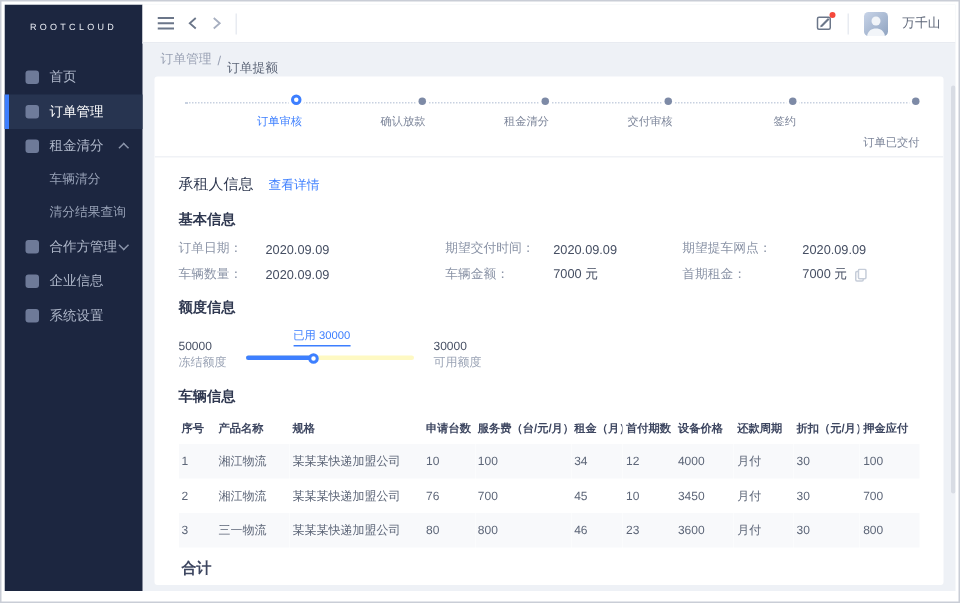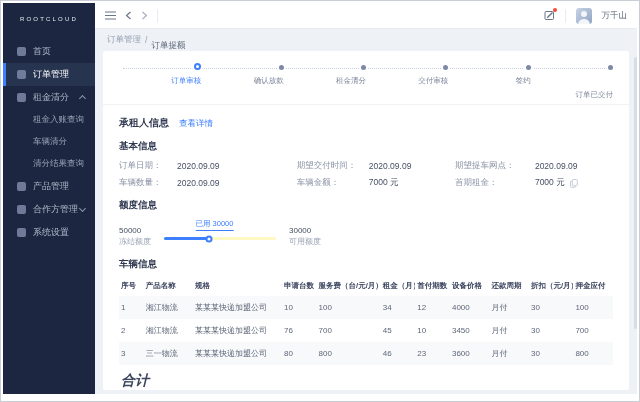--- a/index.html
+++ b/index.html
@@ -62,21 +62,21 @@
   .step:last-child { align-items:flex-end;gap:20px; }
   .step-dot { width:5px; height:5px; border-radius:50%; background:#7d8aa6;
               box-shadow:0 0 0 2px #fff; margin-top:1px; }
   .step.active .step-dot { width:7px; height:7px; background:#fff;
               border:2px solid var(--accent,#3d7fff); margin-top:-1px; }
   .step-label { font-size:7.5px; color:#7b8499; white-space:nowrap; }
   .step.active .step-label { color:var(--accent,#3d7fff); }
 
   
   .sec-lessee { margin-top:11px; display:flex; align-items:baseline; gap:10px; }
-  .sec-title { font-size:10px; font-weight:bold; color:#2f3850; }
+  .sec-title { font-size:10px; font-weight:normal; color:#2f3850; }
   .link { font-size:8.5px; color:var(--accent,#3d7fff); cursor:pointer; }
   .sub-title { font-size:9.5px; font-weight:bold; color:#2f3850; margin-top:10px; }
 
   .fields { display:grid; grid-template-columns:36% 32% 32%; row-gap:5px; margin-top:7px; }
   .field { display:flex; font-size:8.5px; align-items:center; }
   .f-label { color:#8a93a6; flex:none; }
   .fields .field:nth-child(3n+1) .f-label { width:58px; }
   .fields .field:nth-child(3n+2) .f-label { width:72px; }
   .fields .field:nth-child(3n)   .f-label { width:80px; }
   .f-value { color:#464f63; }
@@ -97,22 +97,22 @@
   .slider-tip { position:absolute; left:40%; bottom:9px; transform:translateX(-35%);
                 font-size:7.5px; color:var(--accent,#3d7fff); white-space:nowrap;
                 border-bottom:1px solid var(--accent,#3d7fff); padding-bottom:1px; }
 
   
   table { width:100%; border-collapse:collapse; margin-top:5px; table-layout:fixed; }
   th { font-size:7.5px; font-weight:bold; color:#3d4660; text-align:left;
        padding:5px 2px; white-space:nowrap; overflow:hidden; }
   td { font-size:8px; color:#5d6678; padding:6px 2px; white-space:nowrap; overflow:hidden; }
   tr.stripe td { background:var(--stripe,#f8f9fb); }
-  tr.total-row td { font-size:14px; font-weight:bold; color:#3d4660; padding:7px 2px;
-                    border-bottom:1px dashed #e2e6ee;font-style:italic; }
+  tr.total-row td { font-size:10px; font-weight:bold; color:#3d4660; padding:7px 2px;
+                    border-bottom:1px dashed #e2e6ee; }
 
   
   .review { display:flex; align-items:center; margin-top:12px; font-size:8.5px; }
   .rv-label { font-weight:bold; color:#3d4660; }
   .radio { display:flex; align-items:center; gap:4px; margin-left:10px; cursor:pointer; }
   .radio-label { color:#5d6678; }
   .opinion { display:flex; align-items:center; margin-left:62px; gap:6px; }
   .placeholder { color:#c0c6d2; }
 
   .scroll-thumb { position:absolute; right:0; top:54px; width:3px; height:272px;
@@ -135,31 +135,30 @@
           </div>
           <div class="nav-item active">
             <span class="nav-icon"></span>
             <span>订单管理</span>
           </div>
           <div class="nav-item">
             <span class="nav-icon"></span>
             <span>租金清分</span>
             <span class="caret up"></span>
           </div>
-          <div class="nav-sub">租金入账查询</div>
           <div class="nav-sub">车辆清分</div>
           <div class="nav-sub">清分结果查询</div>
           <div class="nav-item">
             <span class="nav-icon"></span>
-            <span>产品管理</span>
-          </div>
-          <div class="nav-item">
-            <span class="nav-icon"></span>
             <span>合作方管理</span>
             <span class="caret down"></span>
+          </div>
+          <div class="nav-item">
+            <span class="nav-icon"></span>
+            <span>企业信息</span>
           </div>
           <div class="nav-item">
             <span class="nav-icon"></span>
             <span>系统设置</span>
           </div>
         </nav>
   </aside>
 
   <div class="main">
 

